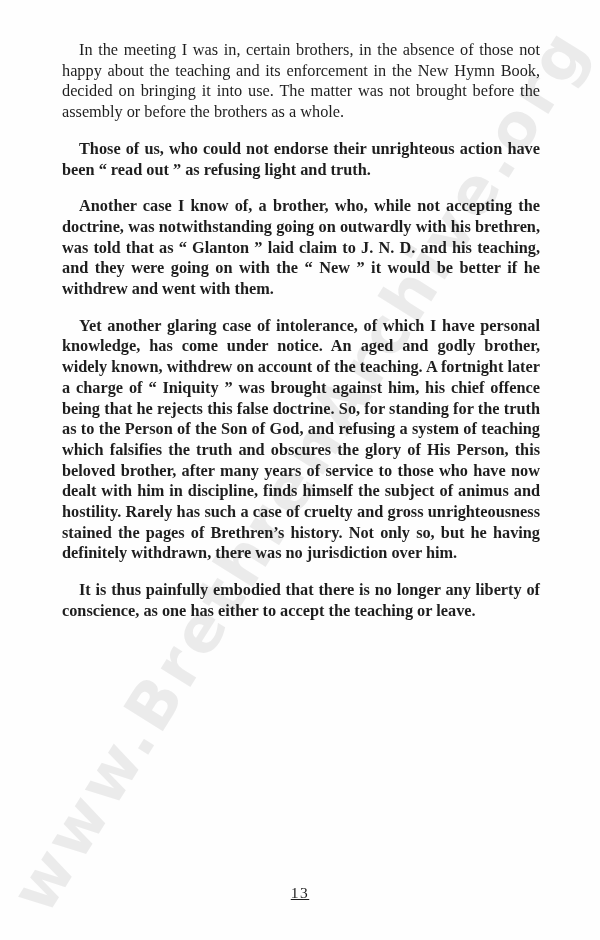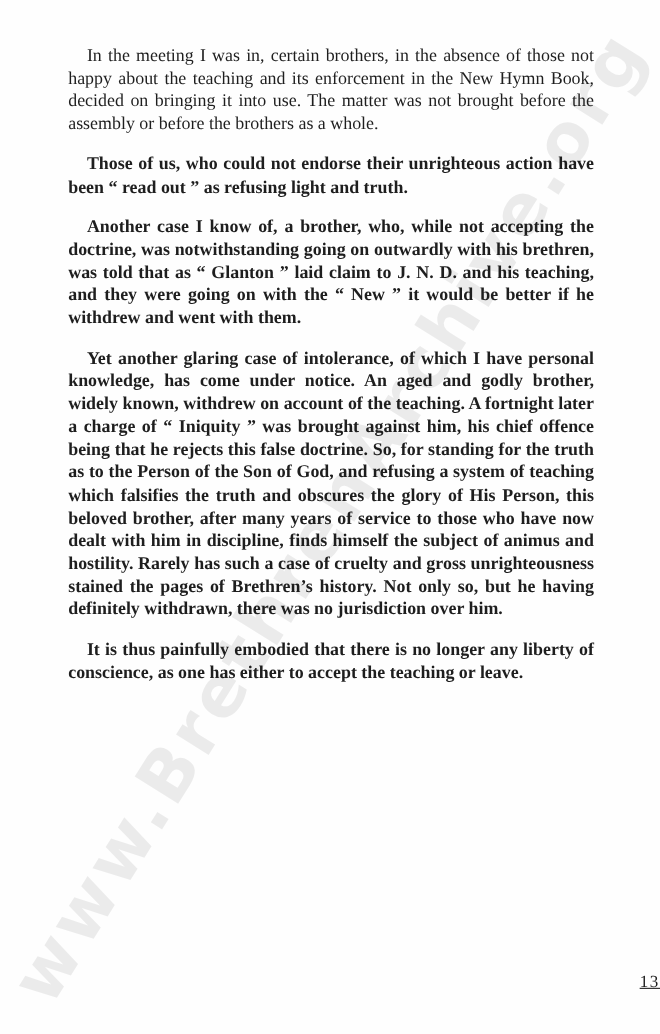--- a/index.html
+++ b/index.html
@@ -48,21 +48,21 @@
     font-weight: bold;
   }
   .indent {
     text-indent: 17px;
   }
   .page-number {
     position: absolute;
     left: 0;
     right: 0;
     top: 884px;
-    text-align: right;
+    text-align: center;
     z-index: 1;
     color: #1e1e1e;
     font-size: 15.5px;
     letter-spacing: 1.5px;
     text-decoration: underline;
   }
 </style>
 </head>
 <body>
 

